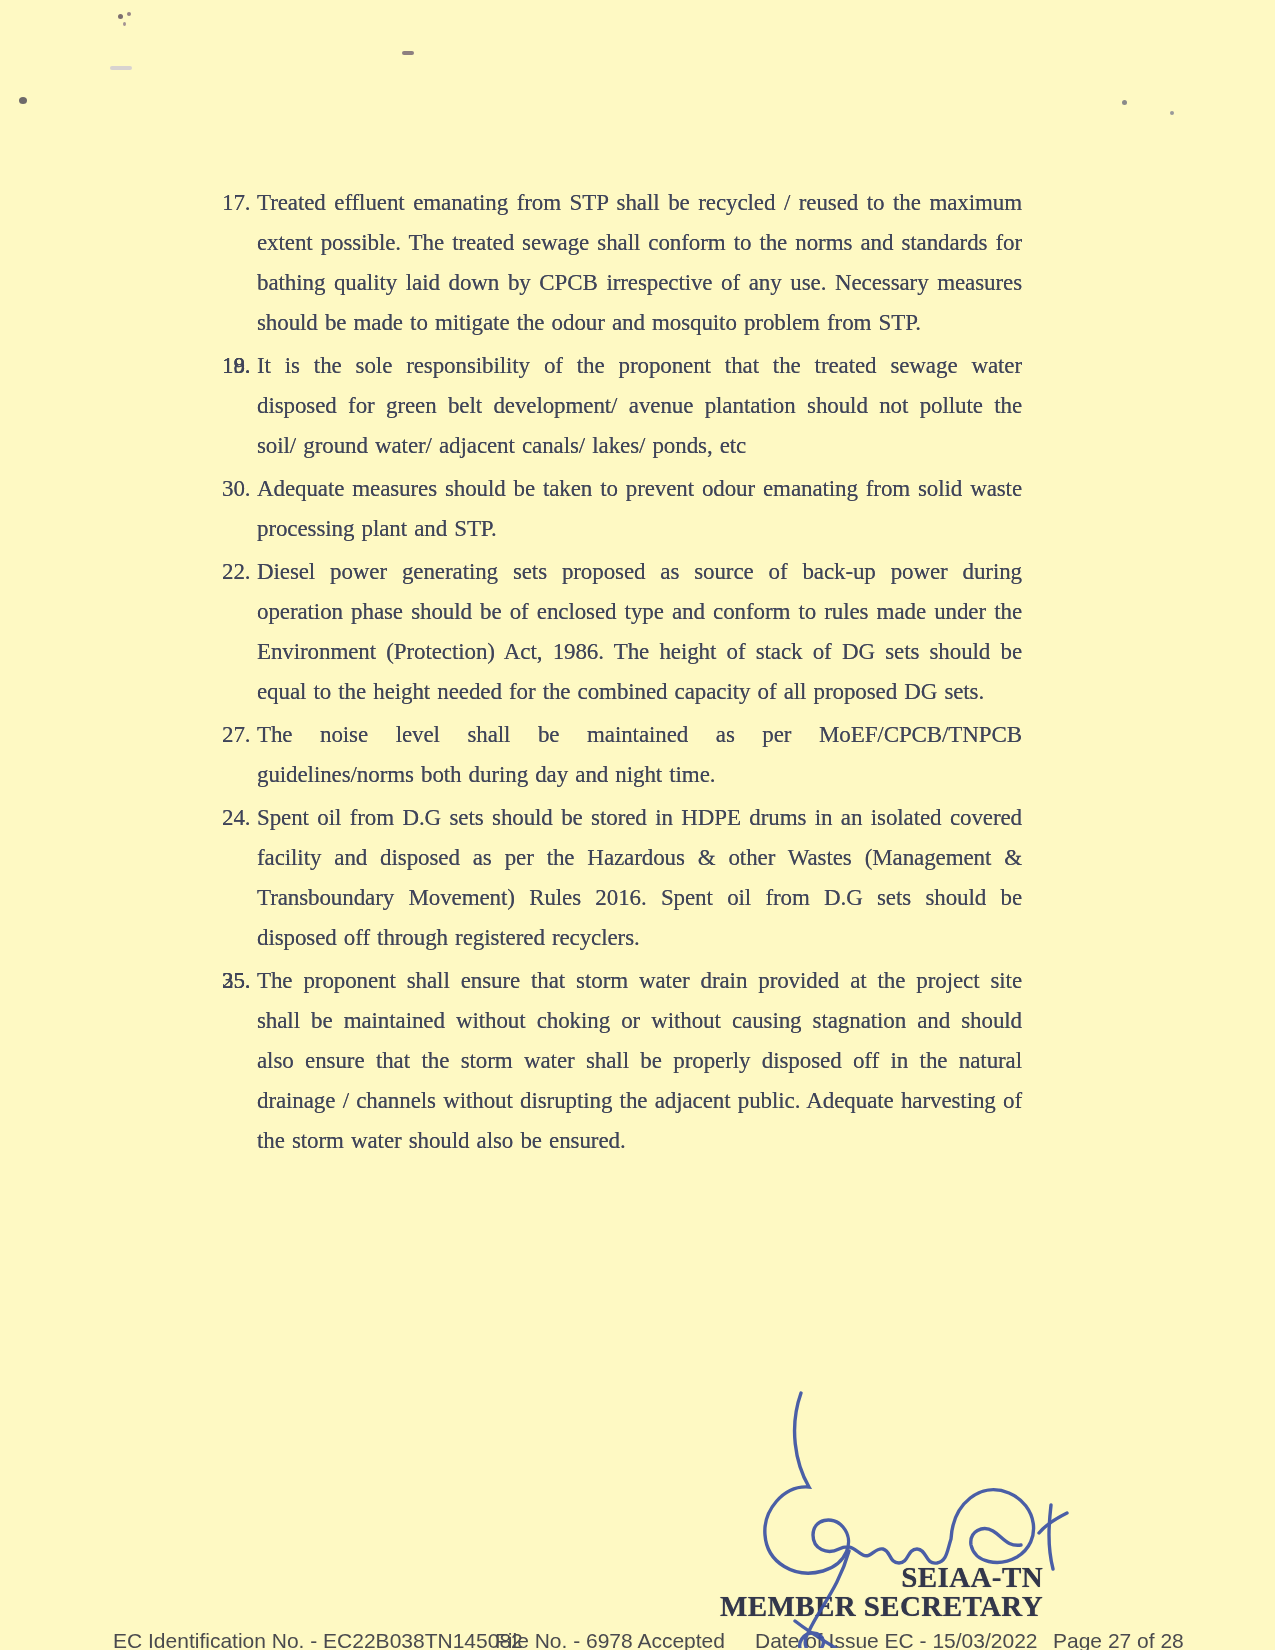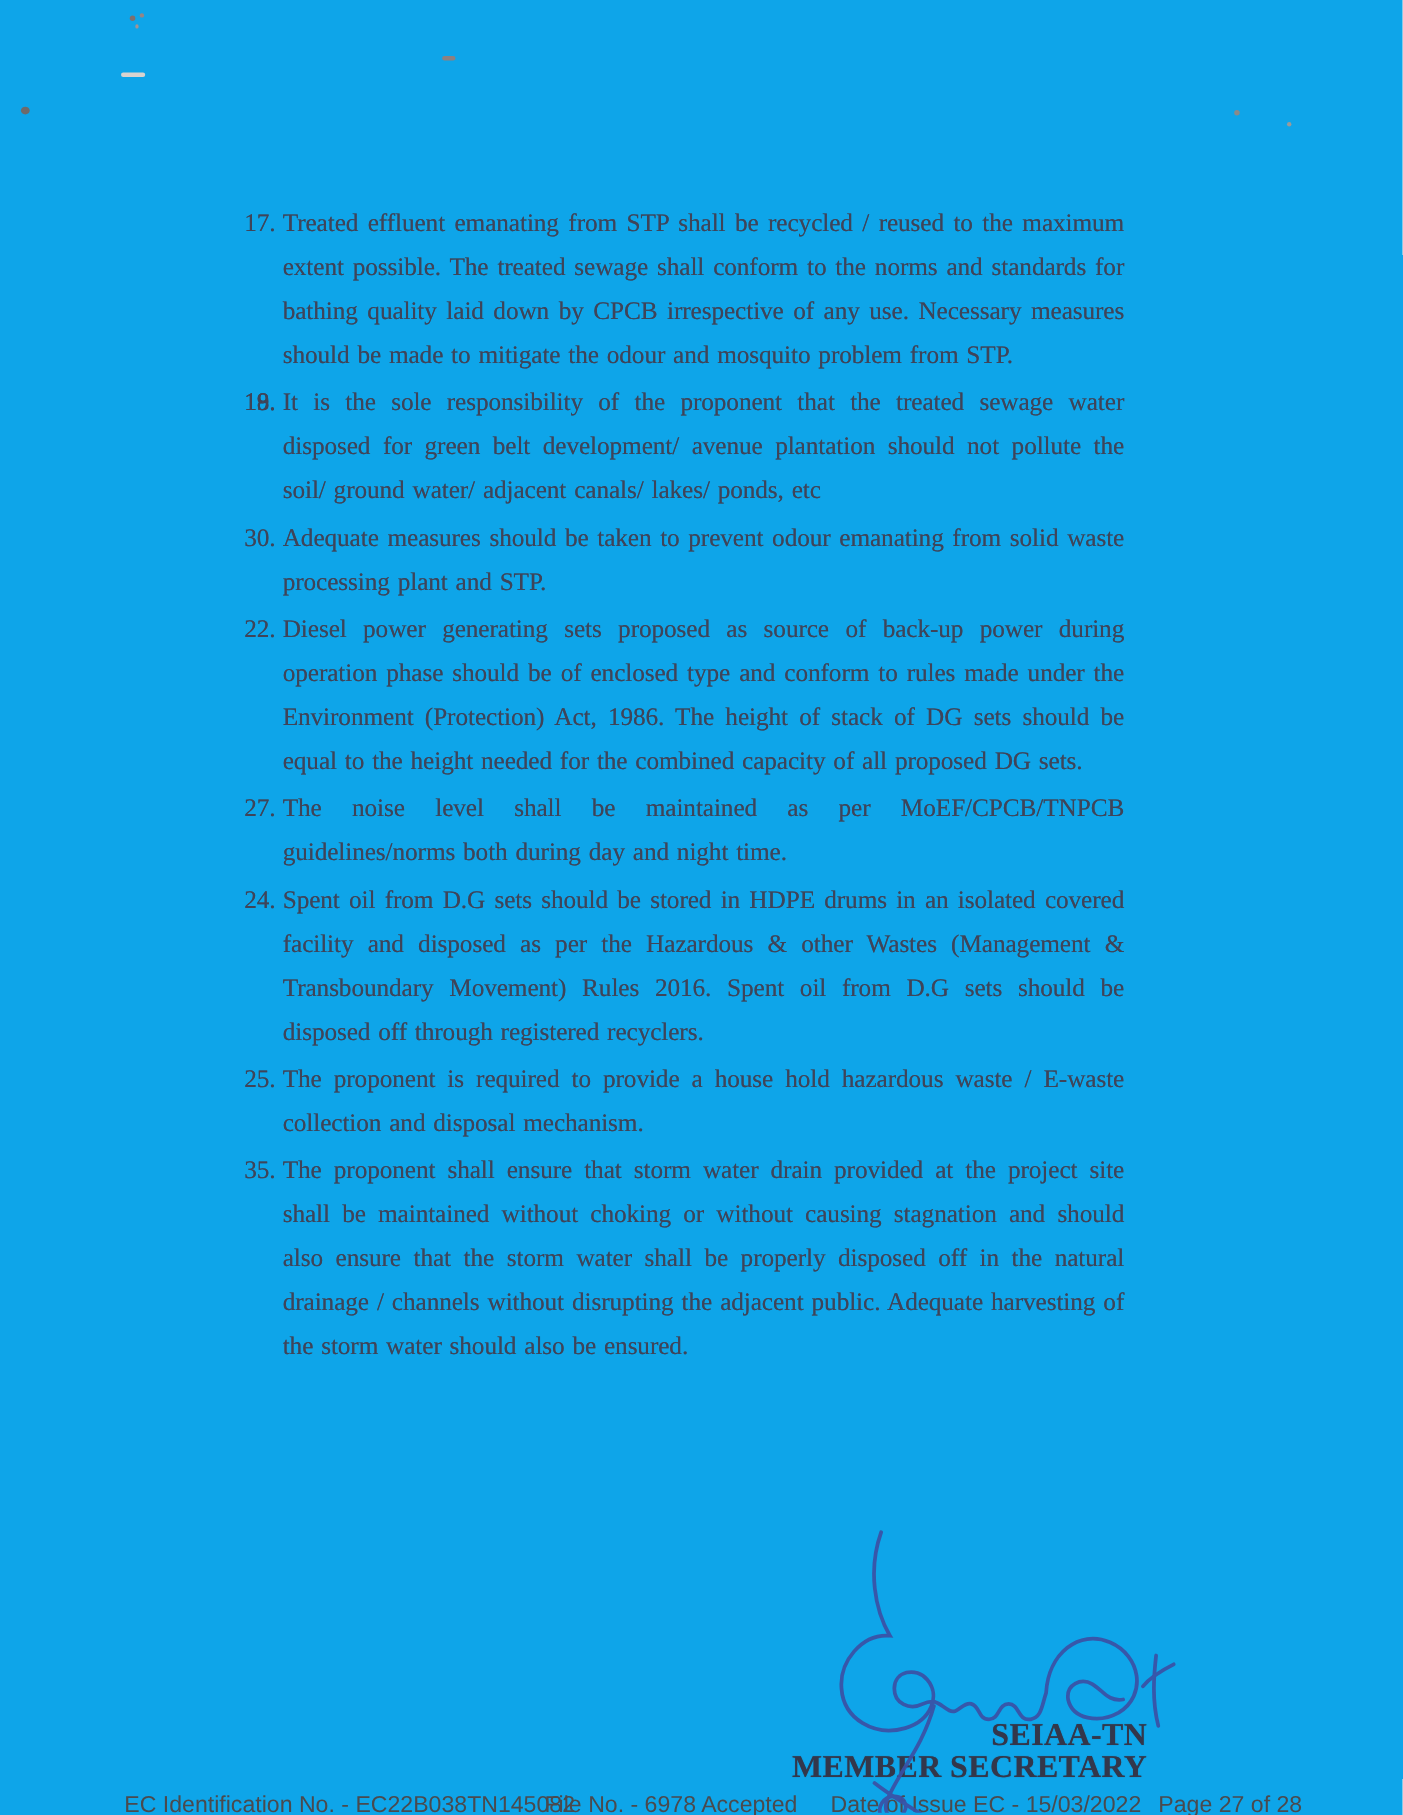--- a/index.html
+++ b/index.html
@@ -1,21 +1,21 @@
 <!DOCTYPE html>
 <html><head>
 <meta charset="utf-8">
 <style>
   * { margin:0; padding:0; box-sizing:border-box; }
   html,body { background:#e8e8e8; }
   .page {
     position:relative;
     width:1275px; height:1650px;
     margin:0 auto;
-    background:#0ea5e9;
+    background:#fef9c3;
     overflow:hidden;
     font-family:"Liberation Serif", serif;
   }
   .content {
     position:absolute; left:222px; top:183px; width:800px;
     color:#3f4459;
     font-size:23px; line-height:40px;
     letter-spacing:-0.1px; word-spacing:1.5px;
     text-shadow:0 0 0.6px rgba(63,68,89,0.75);
   }
@@ -87,21 +87,20 @@
     <div class="item">
       <span class="num">27.</span>
       <span>The noise level shall be maintained as per MoEF/CPCB/TNPCB guidelines/norms both during day and night time.</span>
     </div>
     <div class="item">
       <span class="num">24.</span>
       <span>Spent oil from D.G sets should be stored in HDPE drums in an isolated covered facility and disposed as per the Hazardous &amp; other Wastes (Management &amp; Transboundary Movement) Rules 2016.  Spent oil from D.G sets should be disposed off through registered recyclers.</span>
     </div>
     <div class="item">
       <span class="num">25.</span>
-      <span>The proponent is required to provide a house hold hazardous waste / E-waste collection and disposal mechanism.</span>
     </div>
     <div class="item">
       <span class="num">35.</span>
       <span>The proponent shall ensure that storm water drain provided at the project site shall be maintained without choking or without causing stagnation and should also ensure that the storm water shall be properly disposed off in the natural drainage / channels without disrupting the adjacent public. Adequate harvesting of the storm water should also be ensured.</span>
     </div>
   </div>
 
   <div class="sig-block">
     <div>SEIAA-TN</div>
     <div>MEMBER SECRETARY</div>

